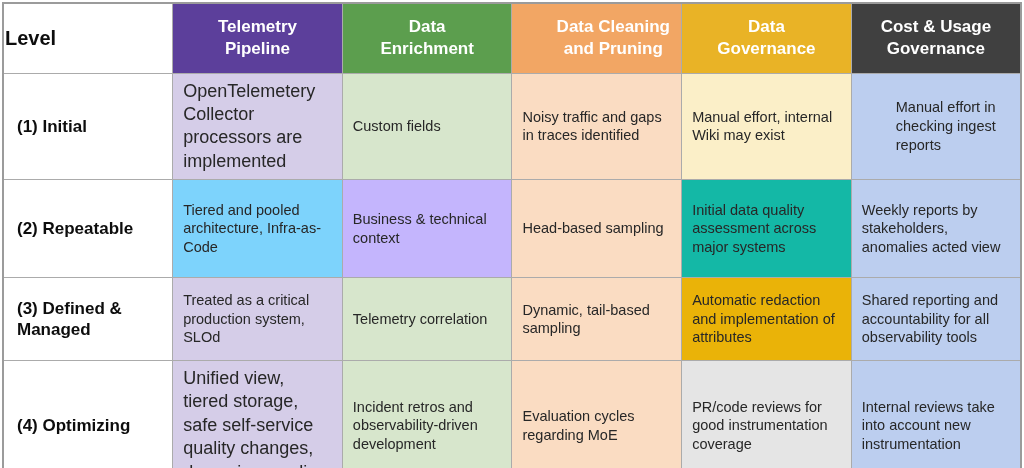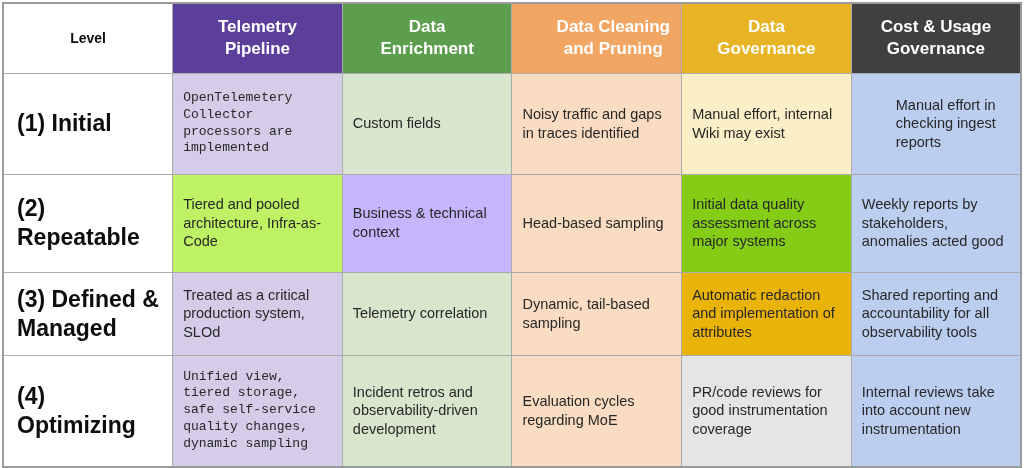--- a/index.html
+++ b/index.html
@@ -37,53 +37,52 @@
     text-align: center;
     vertical-align: middle;
     line-height: 1.32;
     white-space: pre-line;
     padding: 2px 6px;
     margin-left: 40px;
   }
   th.level-head {
     background: #ffffff;
     color: #0d0d0d;
-    font-size: 14px;
+    font-size: 20px;
     font-weight: 700;
-    text-align: center;
+    text-align: left;
     vertical-align: middle;
   }
   
   tr.row-1 { height: 101px; }
   tr.row-2 { height: 98px; }
   tr.row-3 { height: 83px; }
   tr.row-4 { height: 112px; }
   th.level-cell {
     background: #ffffff;
     color: #0d0d0d;
-    font-size: 23px;
+    font-size: 17px;
     font-weight: 700;
     text-align: left;
     vertical-align: middle;
     padding: 4px 8px 4px 13px;
     line-height: 1.25;
   }
   td.body-cell {
     color: #272727;
     font-size: 14.5px;
     font-weight: 400;
     text-align: left;
     vertical-align: middle;
     padding: 6px 13px 6px 10px;
     line-height: 1.28;
   }
   td.body-cell.sm {
-    font-size: 13px;
+    font-size: 18px;
     line-height: 1.3;
-    font-family: Liberation Mono, monospace;
   }
 </style>
 </head>
 <body>
 
 <div class="stage">
   <table class="maturity">
     <thead>
       <tr class="header-row">
         <th class="level-head">Level</th>
@@ -103,25 +102,25 @@
       <tr class="row-1">
         <th class="level-cell">(1) Initial</th>
         <td class="body-cell sm" style="background-color: rgb(213, 205, 232);">OpenTelemetery Collector processors are implemented</td>
         <td class="body-cell" style="background-color: rgb(215, 230, 204);">Custom fields</td>
         <td class="body-cell" style="background-color: rgb(250, 220, 194);">Noisy traffic and gaps in traces identified</td>
         <td class="body-cell" style="background-color: rgb(251, 239, 200);">Manual effort, internal Wiki may exist</td>
         <td class="body-cell" style="background-color: rgb(188, 206, 239); padding-left: 44px;">Manual effort in checking ingest reports</td>
       </tr>
       <tr class="row-2">
         <th class="level-cell">(2) Repeatable</th>
-        <td class="body-cell" style="background-color: #bef264; margin-left: 24px;">Tiered and pooled architecture, Infra-as-Code</td>
+        <td class="body-cell" style="background-color: #7dd3fc; margin-left: 24px;">Tiered and pooled architecture, Infra-as-Code</td>
         <td class="body-cell" style="background-color: #c4b5fd;">Business &amp; technical context</td>
         <td class="body-cell" style="background-color: rgb(250, 220, 194); margin-top: 18px;">Head-based sampling</td>
-        <td class="body-cell" style="background-color: #84cc16; margin-top: 24px;">Initial data quality assessment across major systems</td>
-        <td class="body-cell" style="background-color: rgb(188, 206, 239);">Weekly reports by stakeholders, anomalies acted good</td>
+        <td class="body-cell" style="background-color: #14b8a6; margin-top: 24px;">Initial data quality assessment across major systems</td>
+        <td class="body-cell" style="background-color: rgb(188, 206, 239);">Weekly reports by stakeholders, anomalies acted view</td>
       </tr>
       <tr class="row-3">
         <th class="level-cell">(3) Defined &amp; Managed</th>
         <td class="body-cell" style="background-color: rgb(213, 205, 232);">Treated as a critical production system, SLOd</td>
         <td class="body-cell" style="background-color: rgb(215, 230, 204);">Telemetry correlation</td>
         <td class="body-cell" style="background-color: rgb(250, 220, 194); margin-top: 40px;">Dynamic, tail-based sampling</td>
         <td class="body-cell" style="background-color: #eab308;">Automatic redaction and implementation of attributes</td>
         <td class="body-cell" style="background-color: rgb(188, 206, 239);">Shared reporting and accountability for all observability tools</td>
       </tr>
       <tr class="row-4">

